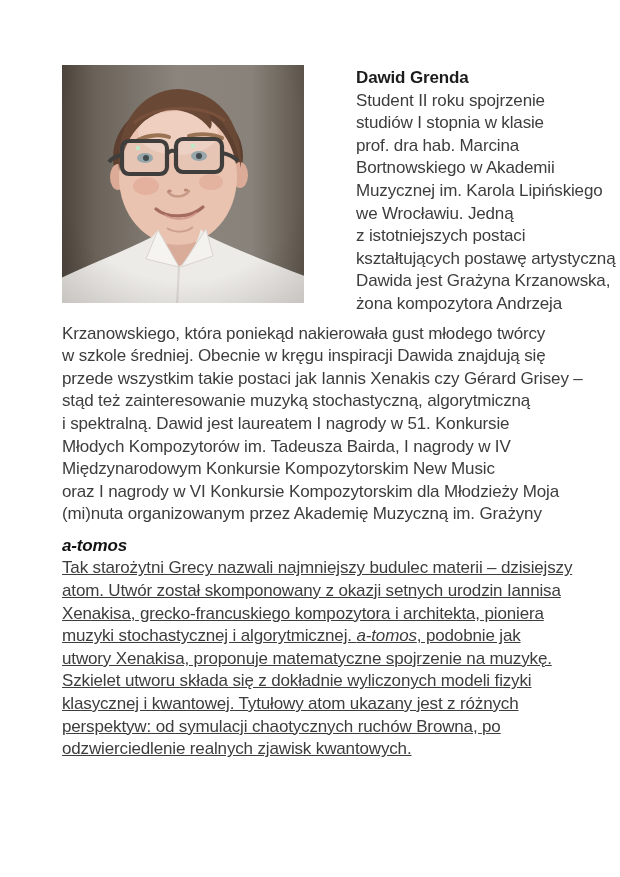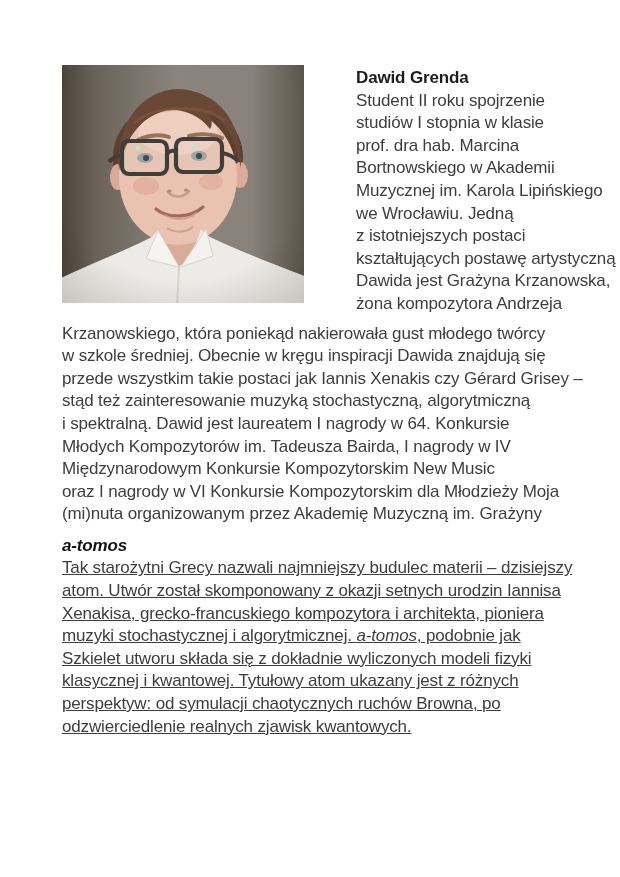--- a/index.html
+++ b/index.html
@@ -154,37 +154,38 @@
           <div class="line">żona kompozytora Andrzeja</div>
         </div>
     </div>
   </div>
 
   <div class="bio-cont">
       <div class="line">Krzanowskiego, która poniekąd nakierowała gust młodego twórcy</div>
       <div class="line">w szkole średniej. Obecnie w kręgu inspiracji Dawida znajdują się</div>
       <div class="line">przede wszystkim takie postaci jak Iannis Xenakis czy Gérard Grisey –</div>
       <div class="line">stąd też zainteresowanie muzyką stochastyczną, algorytmiczną</div>
-      <div class="line">i spektralną. Dawid jest laureatem I nagrody w 64. Konkursie</div>
+      <div class="line">i spektralną. Dawid jest laureatem I nagrody w 51. Konkursie</div>
       <div class="line">Młodych Kompozytorów im. Tadeusza Bairda, I nagrody w IV</div>
       <div class="line">Międzynarodowym Konkursie Kompozytorskim New Music</div>
       <div class="line">oraz I nagrody w VI Konkursie Kompozytorskim dla Młodzieży Moja</div>
       <div class="line">(mi)nuta organizowanym przez Akademię Muzyczną im. Grażyny</div>
     </div>
 
   <h2 class="work-title">a-tomos</h2>
 
   <div class="work-desc">
     <div>
         <div class="line">Tak starożytni Grecy nazwali najmniejszy budulec materii – dzisiejszy</div>
         <div class="line">atom. Utwór został skomponowany z okazji setnych urodzin Iannisa</div>
         <div class="line">Xenakisa, grecko-francuskiego kompozytora i architekta, pioniera</div>
       </div>
     <div class="line"><span>muzyki stochastycznej i algorytmicznej. </span><em>a-tomos</em><span>, podobnie jak</span></div>
     <div>
+        <div class="line">utwory Xenakisa, proponuje matematyczne spojrzenie na muzykę.</div>
         <div class="line">Szkielet utworu składa się z dokładnie wyliczonych modeli fizyki</div>
         <div class="line">klasycznej i kwantowej. Tytułowy atom ukazany jest z różnych</div>
         <div class="line">perspektyw: od symulacji chaotycznych ruchów Browna, po</div>
         <div class="line">odzwierciedlenie realnych zjawisk kwantowych.</div>
       </div>
   </div>
 
 </div>
 
 </body></html>

